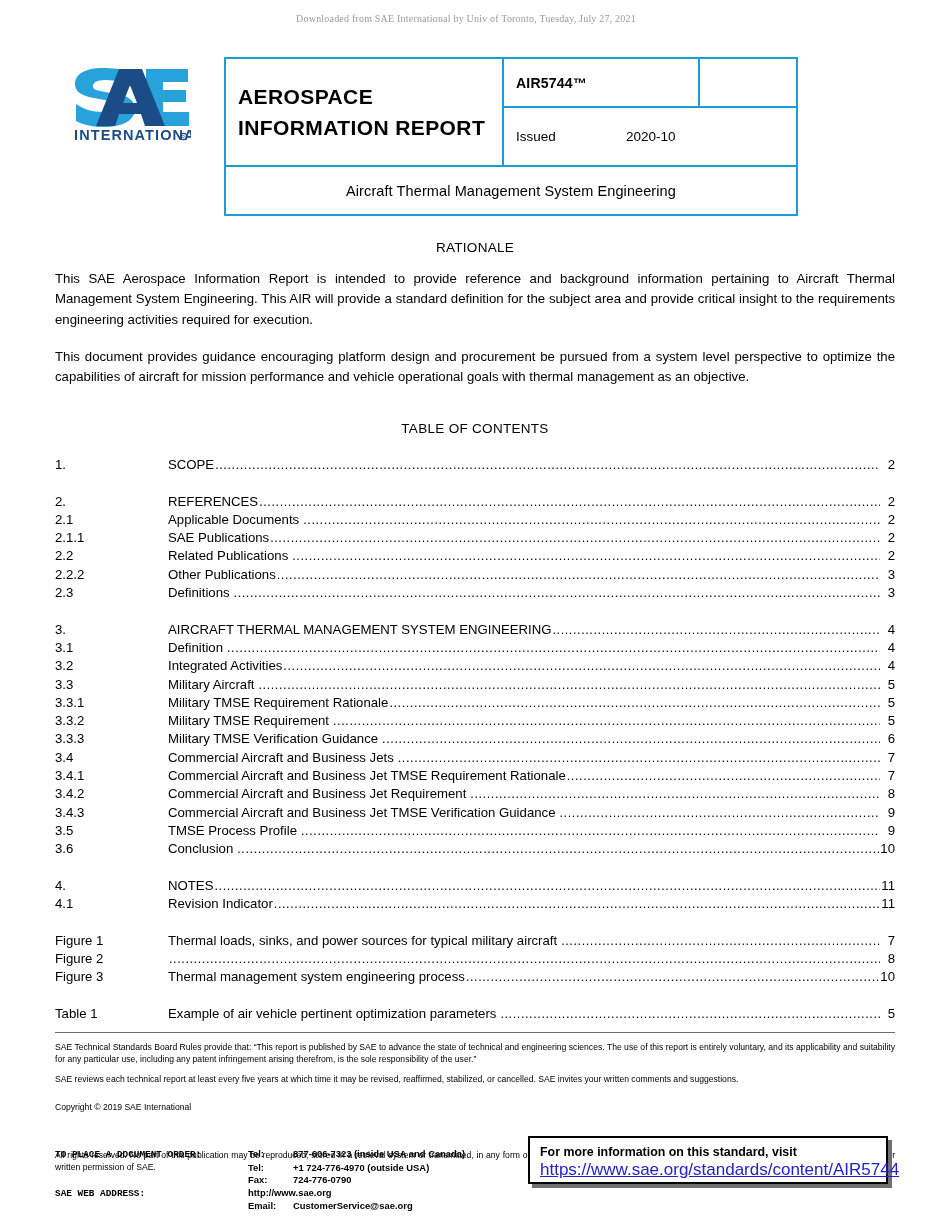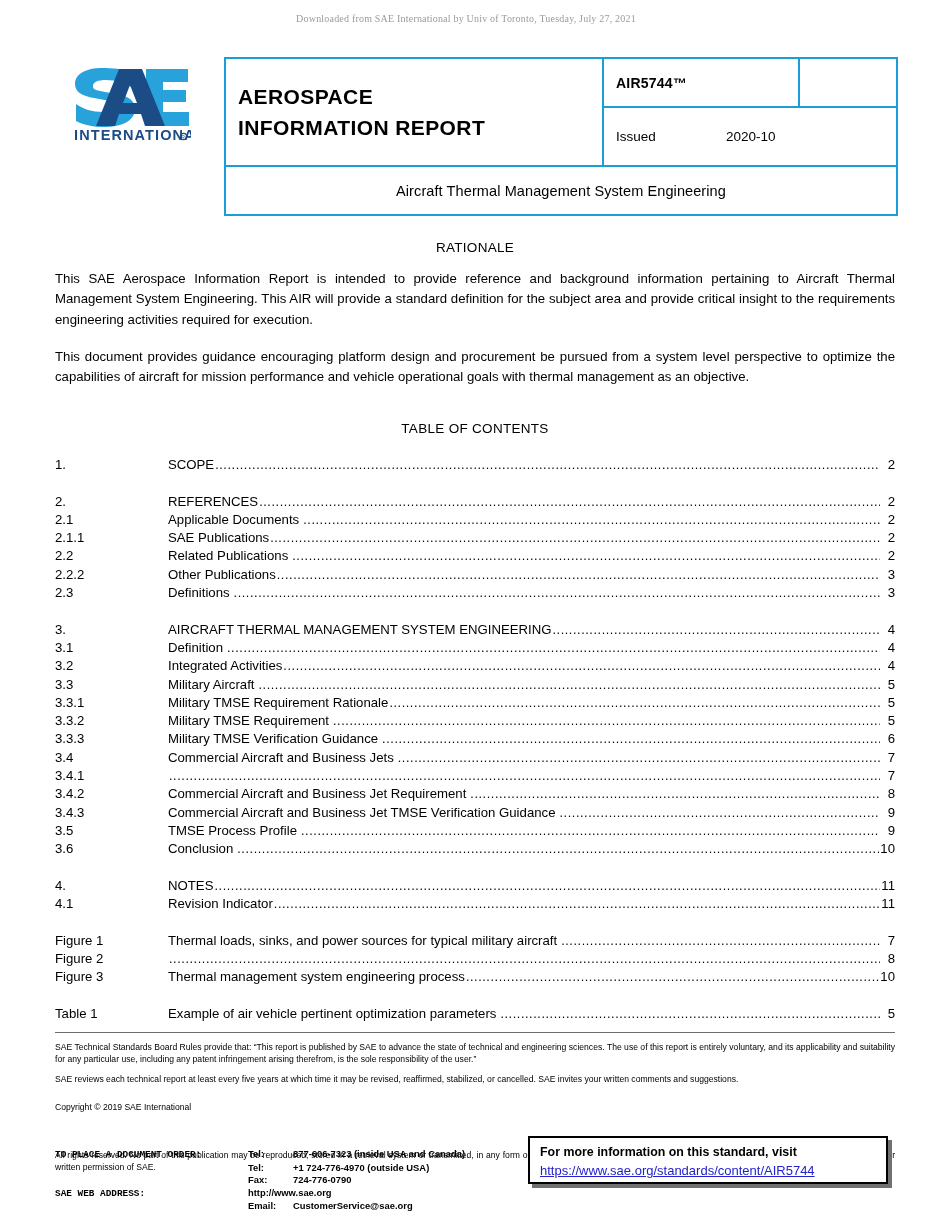--- a/index.html
+++ b/index.html
@@ -46,21 +46,21 @@
     width: 125px;
     height: 83px;
   }
   .sae-logo svg { display: block; }
 
   
   .title-table {
     position: absolute;
     left: 224px;
     top: 0;
-    width: 674px;
+    width: 574px;
     border-collapse: collapse;
     table-layout: fixed;
   }
   .title-table td {
     border: 2.5px solid #1b9dd9;
     padding: 0;
     vertical-align: middle;
   }
   .cell-doctype {
     height: 104px;
@@ -215,21 +215,21 @@
     box-shadow: 4px 4px 0 #707070;
     padding: 6px 0 0 10px;
     box-sizing: border-box;
   }
   .info-box-title {
     font-size: 12.4px;
     font-weight: bold;
     line-height: 17px;
   }
   .info-box-link {
-    font-size: 13px;
+    font-size: 17px;
     color: #2222cc;
     text-decoration: underline;
     line-height: 17px;
     display: inline-block;
   }
 </style>
 </head>
 <body>
 
 <div class="download-banner">Downloaded from SAE International by Univ of Toronto, Tuesday, July 27, 2021</div>
@@ -371,20 +371,21 @@
       <span class="toc-page">6</span>
     </div>
     <div class="toc-row">
       <span class="toc-num">3.4</span>
       <span class="toc-title lead-space">Commercial Aircraft and Business Jets</span>
       <span class="toc-dots">................................................................................................................................................................................................................................................................................................................................................................................................................</span>
       <span class="toc-page">7</span>
     </div>
     <div class="toc-row">
       <span class="toc-num">3.4.1</span>
+      <span class="toc-title">Commercial Aircraft and Business Jet TMSE Requirement Rationale</span>
       <span class="toc-dots">................................................................................................................................................................................................................................................................................................................................................................................................................</span>
       <span class="toc-page">7</span>
     </div>
     <div class="toc-row">
       <span class="toc-num">3.4.2</span>
       <span class="toc-title lead-space">Commercial Aircraft and Business Jet Requirement</span>
       <span class="toc-dots">................................................................................................................................................................................................................................................................................................................................................................................................................</span>
       <span class="toc-page">8</span>
     </div>
     <div class="toc-row">

